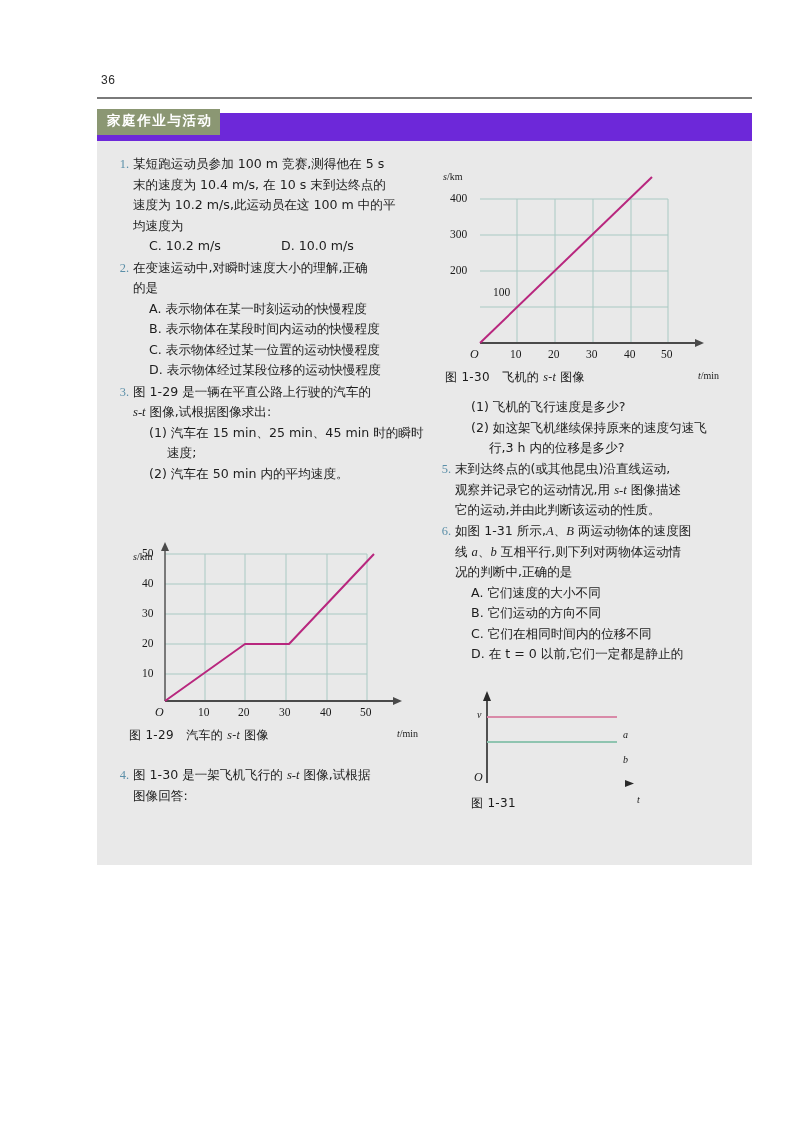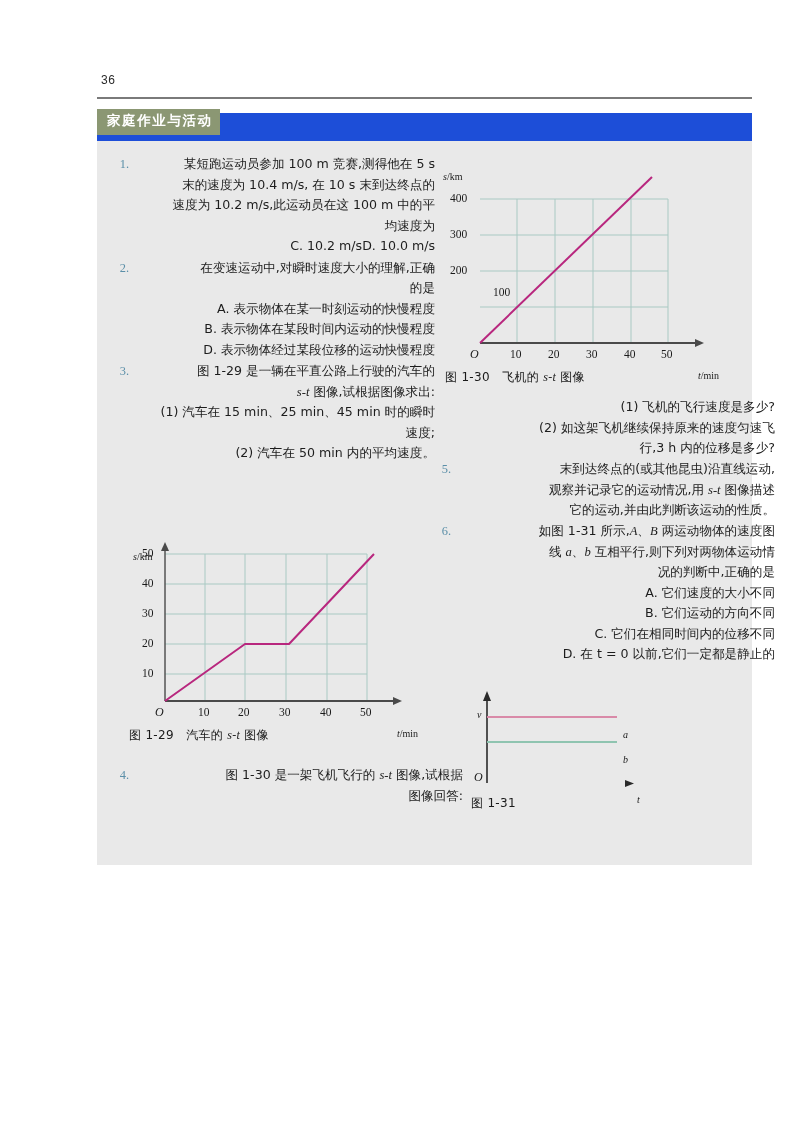--- a/index.html
+++ b/index.html
@@ -42,21 +42,21 @@
     background: #7a7a7a;
   }
 
   
   .banner {
     position: absolute;
     left: 97px;
     top: 113px;
     width: 655px;
     height: 28px;
-    background: #1d4ed8;
+    background: #6d28d9;
   }
   .banner-tab {
     position: absolute;
     left: 0; top: -4px;
     width: 123px;
     height: 26px;
     background: #8b9773;
   }
   .banner-title {
     position: absolute;
@@ -101,21 +101,21 @@
   .q-num {
     position: absolute;
     left: 6px;
     top: 0;
     width: 18px;
     text-align: right;
     color: #5b8fa8;
     font-size: 12.4px;
     font-family: "Liberation Serif", serif;
   }
-  .q-body { display: block; text-align: right; }
+  .q-body { display: block; }
   .q-line { display: block; white-space: nowrap; }
   .indent1 { padding-left: 16px; }
   .indent2 { padding-left: 34px; }
 
   .opt-row {
     display: block;
     white-space: nowrap;
     padding-left: 16px;
   }
   .opt-a { display: inline-block; width: 132px; }
@@ -187,20 +187,21 @@
         </span>
       </div>
 
       <div class="q">
         <span class="q-num">2.</span>
         <span class="q-body">
           <span class="q-line">在变速运动中,对瞬时速度大小的理解,正确</span>
           <span class="q-line">的是</span>
           <span class="opt-row">A. 表示物体在某一时刻运动的快慢程度</span>
           <span class="opt-row">B. 表示物体在某段时间内运动的快慢程度</span>
+          <span class="opt-row">C. 表示物体经过某一位置的运动快慢程度</span>
           <span class="opt-row">D. 表示物体经过某段位移的运动快慢程度</span>
         </span>
       </div>
 
       <div class="q">
         <span class="q-num">3.</span>
         <span class="q-body">
           <span class="q-line">图 1-29 是一辆在平直公路上行驶的汽车的</span>
           <span class="q-line"><span class="it">s-t</span><span> 图像,试根据图像求出:</span></span>
           <span class="q-line indent1">(1) 汽车在 15 min、25 min、45 min 时的瞬时</span>

